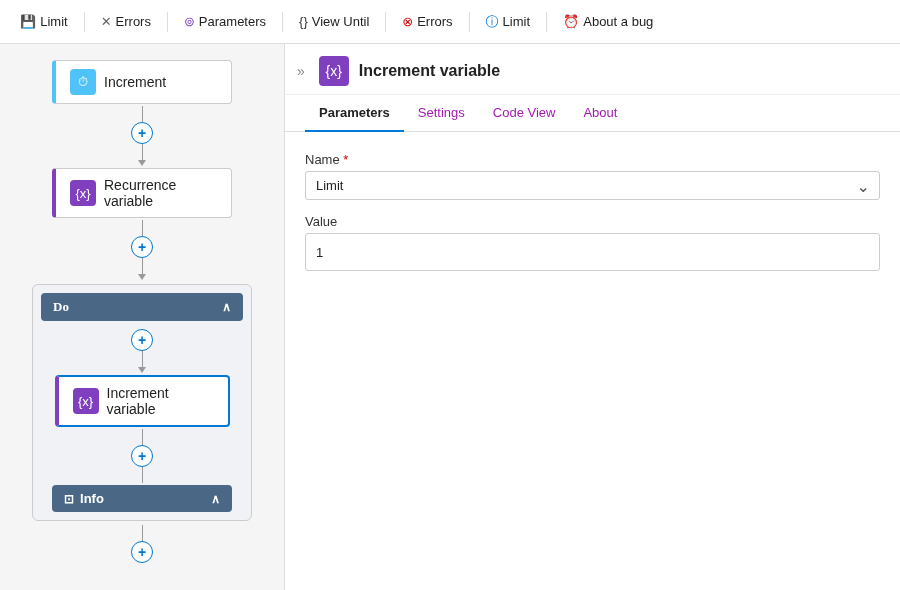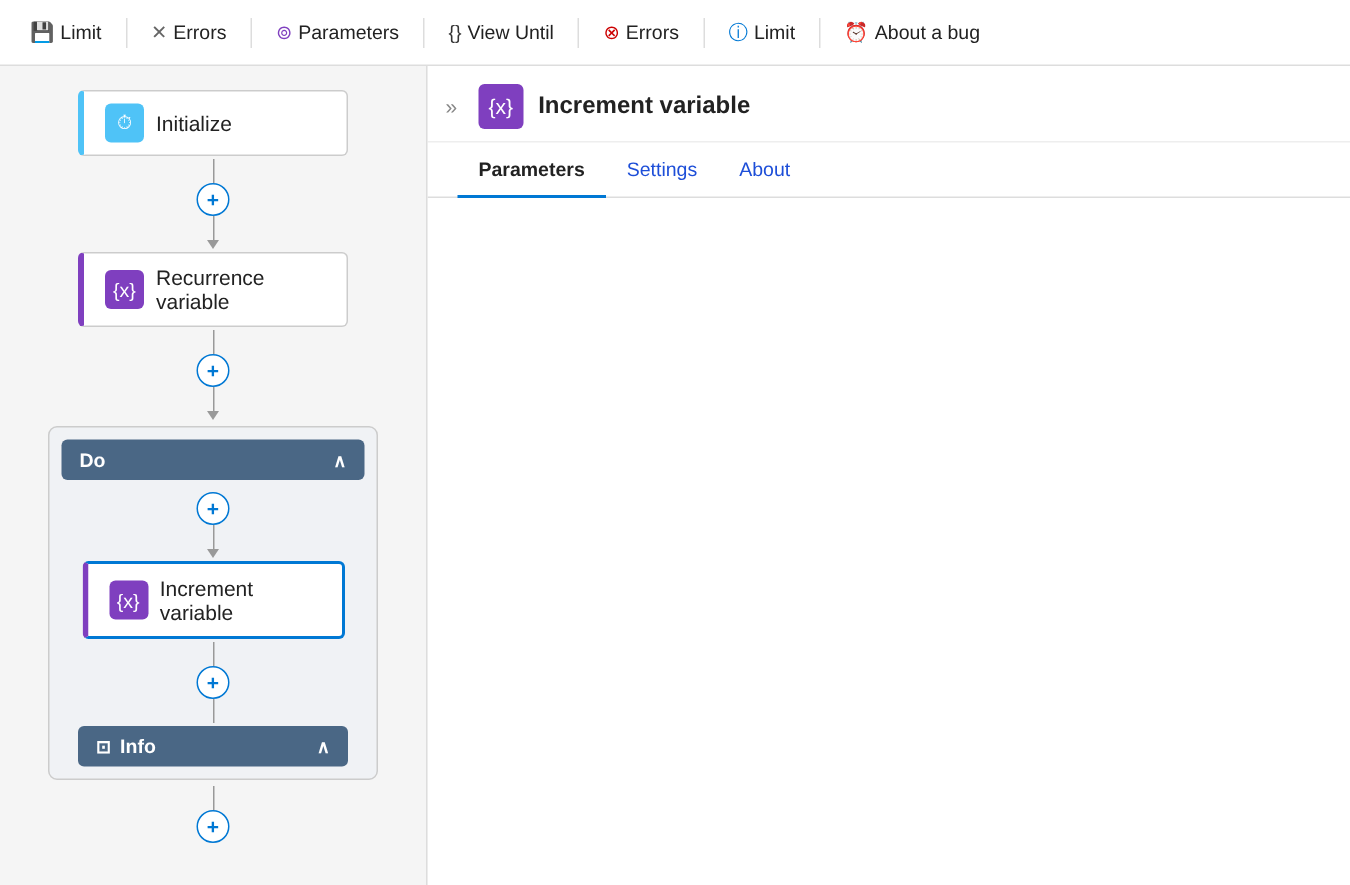--- a/index.html
+++ b/index.html
@@ -98,20 +98,21 @@
 
     .loop-header {
       background: #4a6785;
       color: #fff;
       border-radius: 4px;
       width: 100%;
       display: flex; align-items: center; justify-content: space-between;
       padding: 6px 12px;
       font-size: 13px; font-weight: 600;
       cursor: pointer;
+      font-family: Liberation Serif, serif;
     }
 
     .until-header {
       background: #4a6785;
       color: #fff;
       border-radius: 4px;
       width: 180px;
       display: flex; align-items: center; justify-content: space-between;
       padding: 6px 12px;
       font-size: 13px; font-weight: 600;
@@ -145,21 +146,21 @@
     }
 
     
     .tabs {
       display: flex; gap: 0;
       padding: 0 20px;
       border-bottom: 1px solid #ddd;
     }
     .tab {
       padding: 10px 14px;
-      cursor: pointer; font-size: 13px; color: #1d4ed8;
+      cursor: pointer; font-size: 13px; color: #a21caf;
       border-bottom: 2px solid transparent;
       margin-bottom: -1px;
     }
     .tab.active { color: #222; font-weight: 600; border-bottom: 2px solid #0078d4; }
 
     
     .form-area {
       padding: 20px 20px;
       display: flex; flex-direction: column; gap: 14px;
     }
@@ -229,21 +230,21 @@
     <span>About a bug</span>
   </button>
 </div>
 
 <div id="main">
 
   <div id="canvas">
 
     <div class="flow-node blue-border">
       <div class="node-icon blue-bg">⏱</div>
-      <span>Initialize</span>
+      <span>Increment</span>
     </div>
 
     <div class="connector">
       <div class="connector-line"></div>
       <div class="add-btn">+</div>
       <div class="connector-line"></div>
       <div class="connector-arrow"></div>
     </div>
 
     <div class="flow-node purple-border">
@@ -302,18 +303,39 @@
 
     <div class="panel-header">
       <span class="breadcrumb-arrow">»</span>
       <div class="panel-icon">{x}</div>
       <span class="panel-title">Increment variable</span>
     </div>
 
     <div class="tabs">
       <div class="tab active">Parameters</div>
       <div class="tab">Settings</div>
+      <div class="tab">Code View</div>
       <div class="tab">About</div>
     </div>
 
+    <div class="form-area">
+
+      <div>
+        <div class="form-label">
+          <span>Name</span>
+          <span class="required-star">*</span>
+        </div>
+        <div class="select-wrapper">
+          <select class="form-select">
+            <option>Limit</option>
+          </select>
+        </div>
+      </div>
+
+      <div>
+        <div class="form-label">Value</div>
+        <input class="form-input" type="text" value="1" style="">
+      </div>
+
+    </div>
   </div>
 
 </div>
 
 </body></html>

